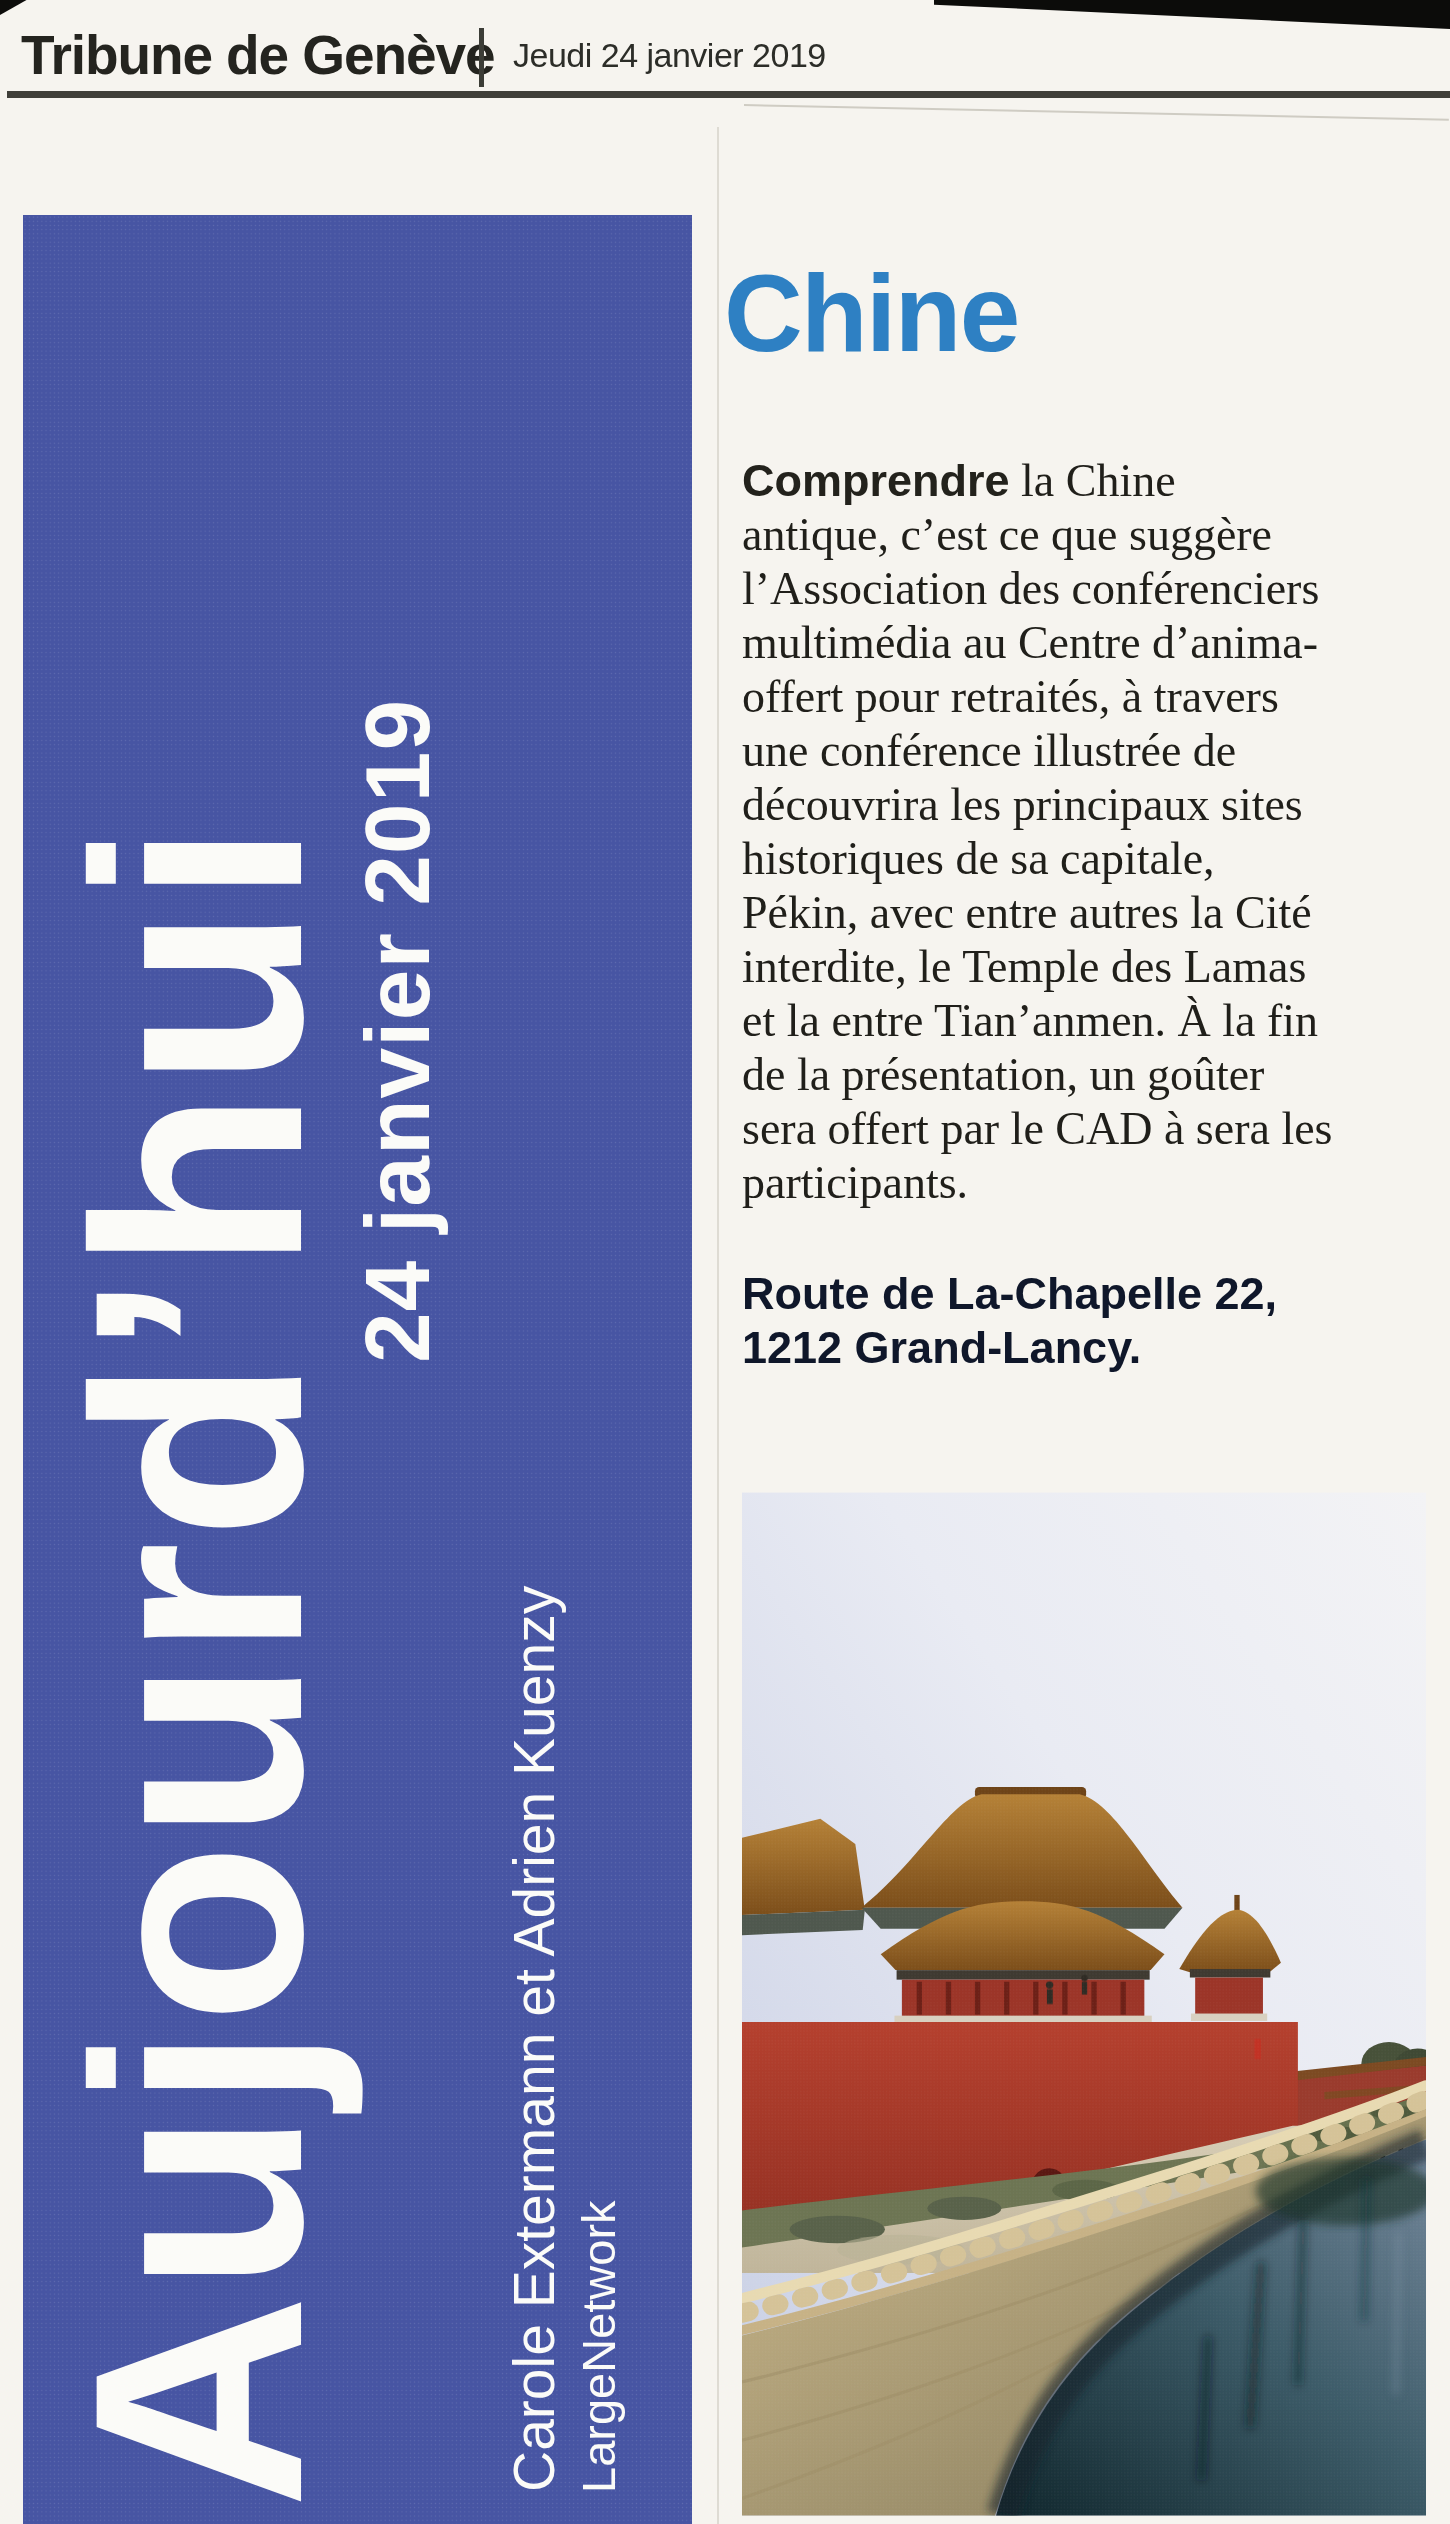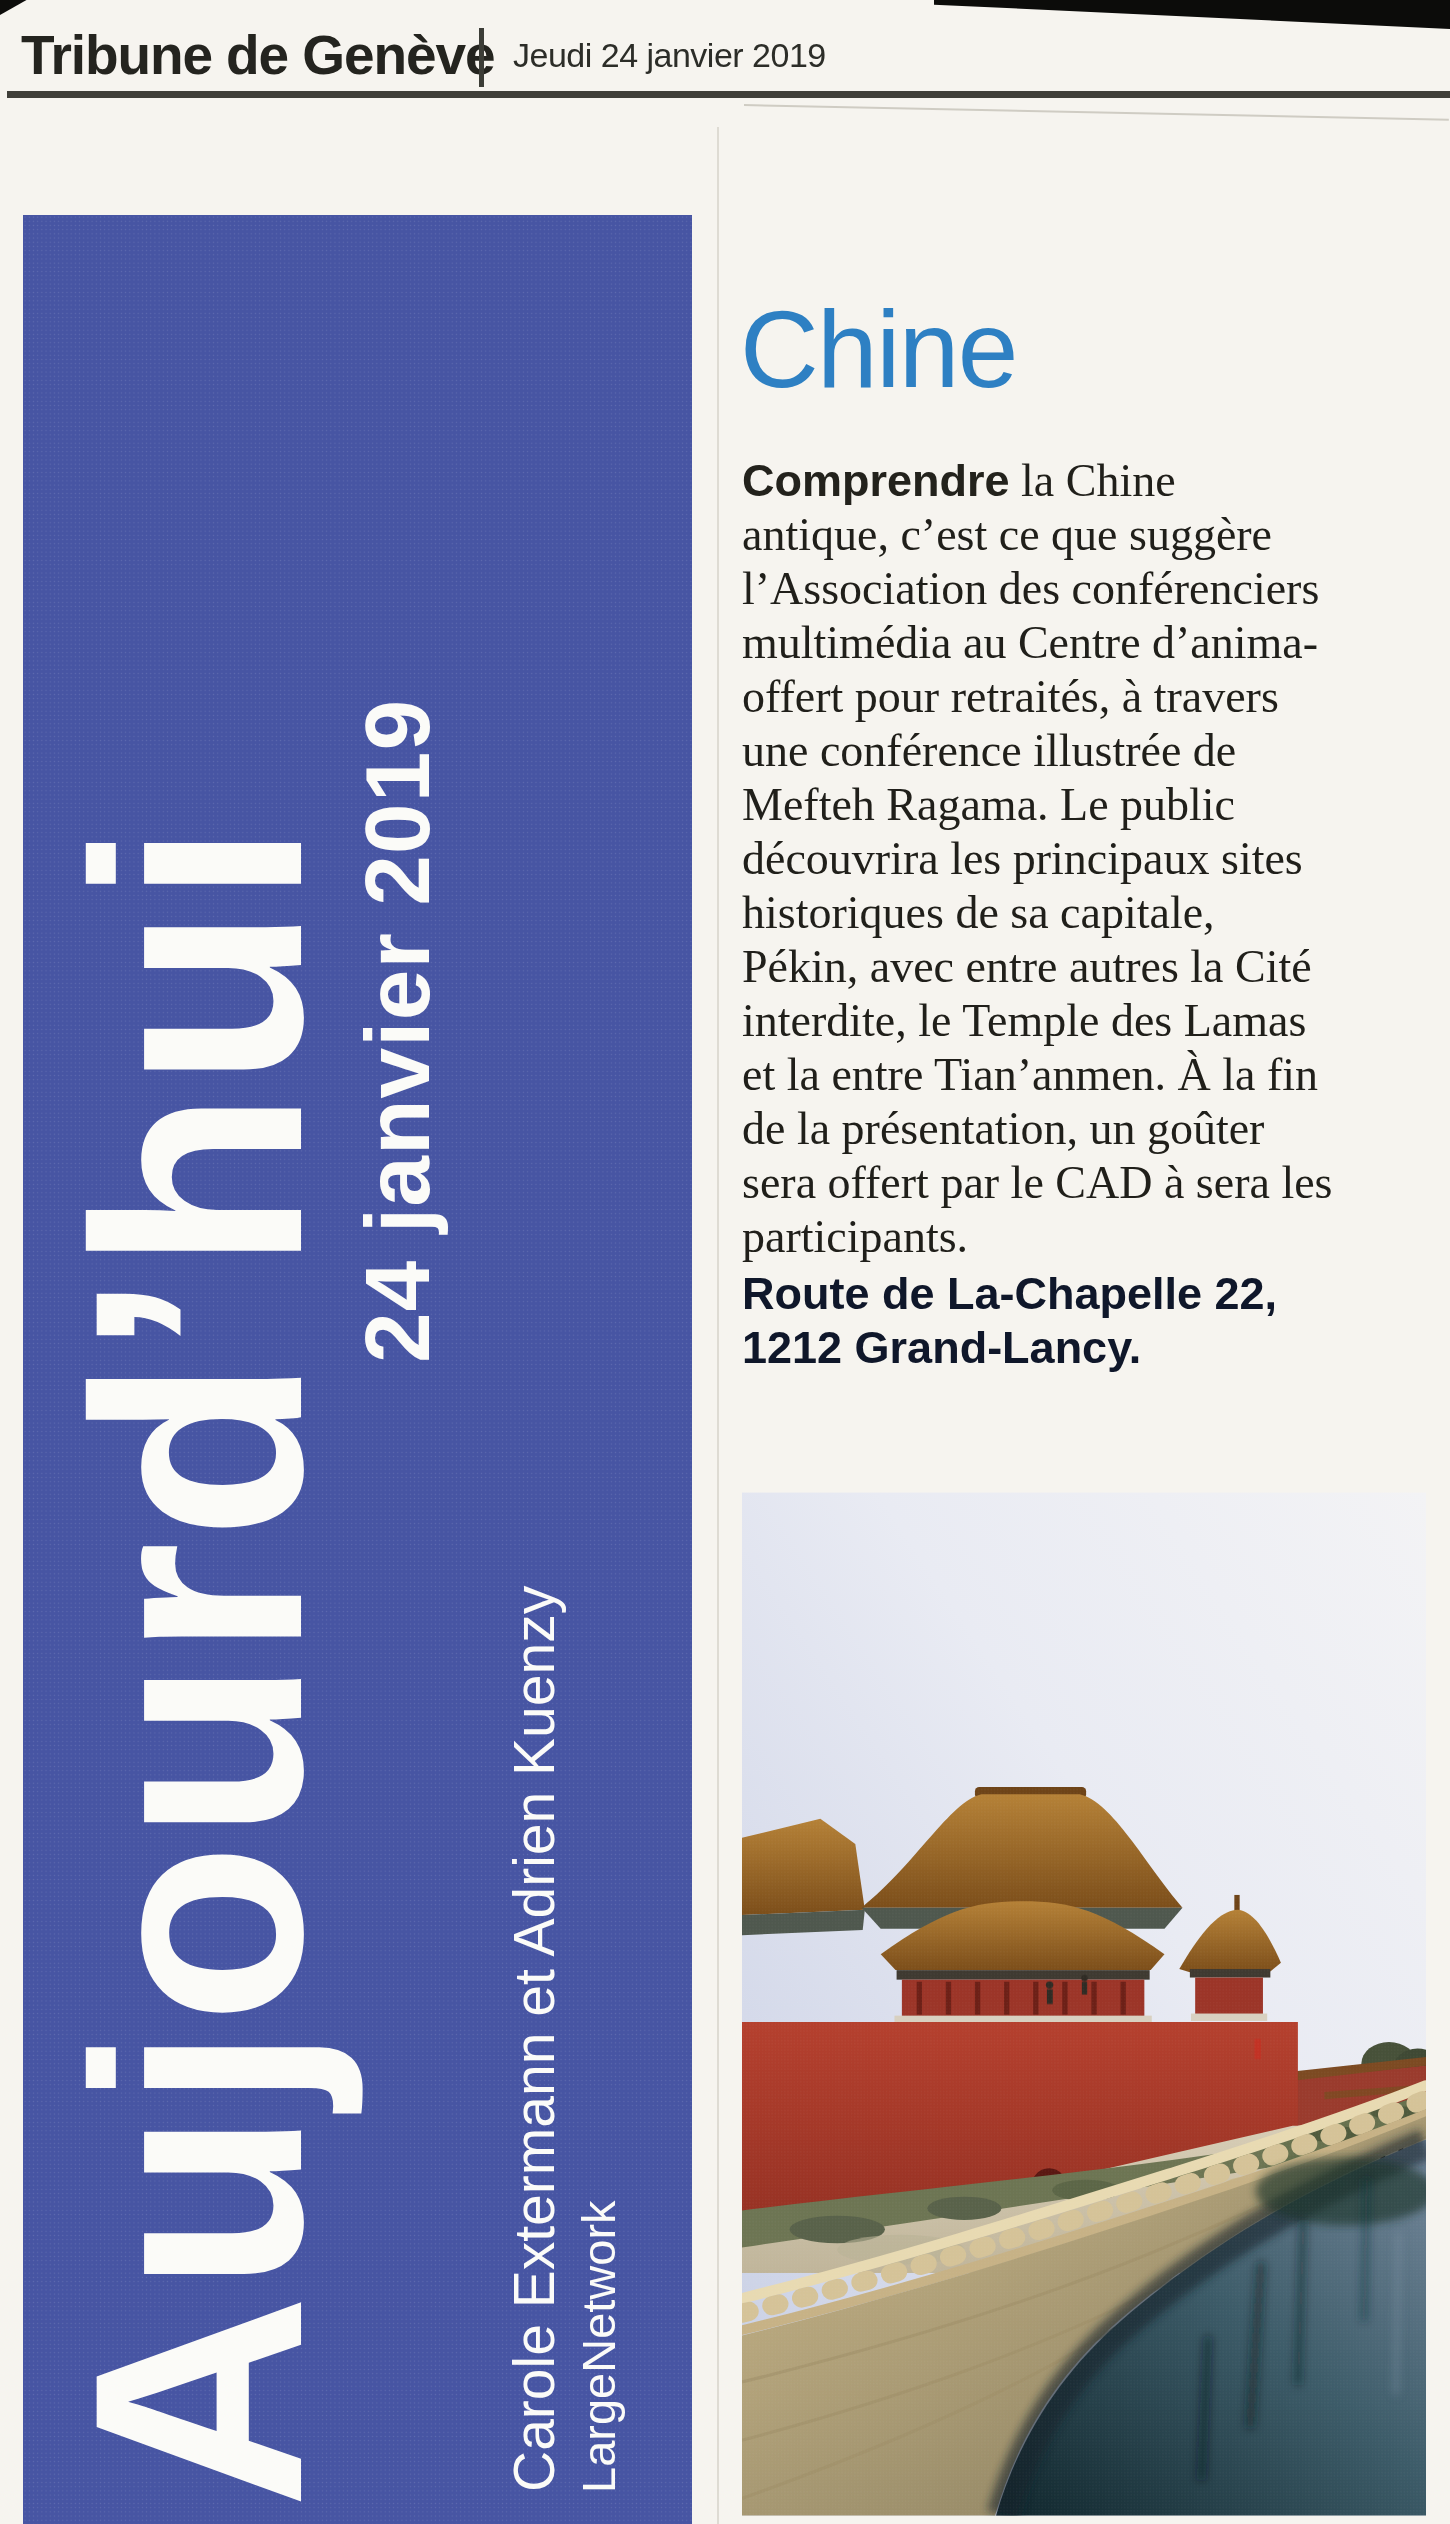--- a/index.html
+++ b/index.html
@@ -28,22 +28,22 @@
     background-size:4.2px 4.2px;}
   .vtext{position:absolute;writing-mode:vertical-rl;transform:rotate(180deg);
     color:#fbfbf8;white-space:nowrap;}
   .sb-title{left:4.2px;top:262px;width:344px;height:2032px;font-size:297px;
     font-weight:700;letter-spacing:2.1px;}
   .sb-date{left:323px;top:443px;width:115px;height:705px;font-size:91px;
     font-weight:700;letter-spacing:1.1px;}
   .sb-byline{left:478px;top:1280px;width:67px;height:997px;font-size:57px;font-weight:400;}
   .sb-agency{left:548px;top:1939px;width:53px;height:339px;font-size:47px;font-weight:400;}
   
-  .heading{position:absolute;left:740px;top:259px;font-size:109px;line-height:109px;
-    font-weight:400;letter-spacing:-1.6px;white-space:nowrap;margin-top:36px;}
+  .heading{position:absolute;left:724px;top:259px;font-size:109px;line-height:109px;
+    font-weight:700;letter-spacing:-1.6px;white-space:nowrap;}
   .body{position:absolute;left:742px;top:454px;}
   .bline{font-family:"Liberation Serif",serif;font-size:46px;line-height:54px;
     height:54px;color:#201f1a;white-space:nowrap;}
   .lead{font-family:Liberation Sans, sans-serif;font-weight:700;font-size:45px;color:#23221c;}
   .address{position:absolute;left:742px;top:1267px;}
   .aline{font-family:"Liberation Sans",sans-serif;font-weight:700;font-size:45px;
     line-height:54px;height:54px;color:#0f172a;white-space:nowrap;}
   
   .photo{position:absolute;left:742px;top:1492px;width:684px;height:1024px;}
 </style>
@@ -73,21 +73,20 @@
 
   <div class="body">
     <div class="bline"><span class="lead">Comprendre</span><span> la Chine</span></div>
     <div>
 
     <div class="bline">antique, c’est ce que suggère</div>
         <div class="bline">l’Association des conférenciers</div>
         <div class="bline">multimédia au Centre d’anima-</div>
         <div class="bline">offert pour retraités, à travers</div>
         <div class="bline">une conférence illustrée de</div>
-        <div class="bline">Mefteh Ragama. Le public</div>
         <div class="bline">découvrira les principaux sites</div>
         <div class="bline">historiques de sa capitale,</div>
         <div class="bline">Pékin, avec entre autres la Cité</div>
         <div class="bline">interdite, le Temple des Lamas</div>
         <div class="bline">et la entre Tian’anmen. À la fin</div>
         <div class="bline">de la présentation, un goûter</div>
         <div class="bline">sera offert par le CAD à sera les</div>
         <div class="bline">participants.</div>
       </div>
   </div>

